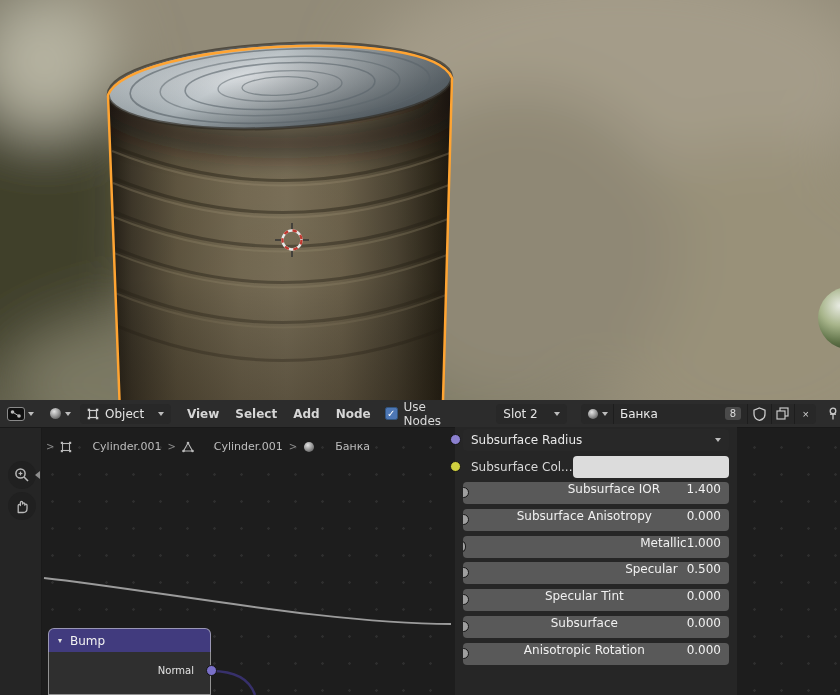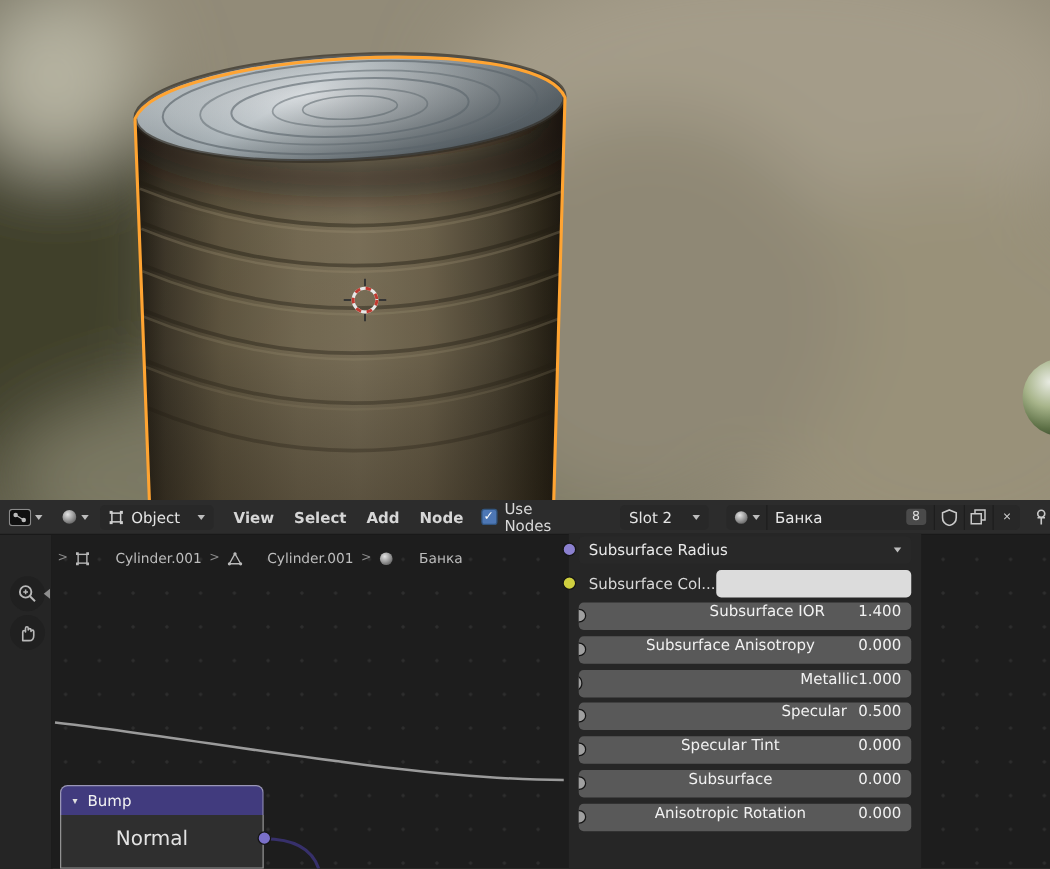--- a/index.html
+++ b/index.html
@@ -75,21 +75,21 @@
   .color-row .plabel { width:110px; flex:none; }
   .swatch { flex:1; height:22px; border-radius:4px; background:#dcdcdc; }
   .plain { display:flex; align-items:center; }
   
   .bump { position:absolute; left:48px; top:200px; width:163px; height:67px; }
   .bump-h { height:24px; background:#413b7e; border:1px solid rgba(228,228,228,.55); border-bottom:none;
             border-radius:6px 6px 0 0; display:flex; align-items:center; gap:8px; padding:0 9px;
             color:#f2f2f2; font-size:12px; }
   .tri { font-size:8px; color:#e0e0e0; }
   .bump-b { height:43px; background:#2f2f2f; border:1px solid rgba(228,228,228,.55); border-top:none; padding-top:9px; }
-  .outrow { text-align:center; padding-right:16px; font-size:16px; color:#e3e3e3; line-height:20px; }
+  .outrow { text-align:right; padding-right:16px; font-size:10px; color:#e3e3e3; line-height:20px; }
   .socket.out { left:auto; right:-6px; top:37px; }
 </style>
 </head>
 <body>
 
 <svg width="0" height="0" style="position:absolute">
   <defs>
     <radialGradient id="sphG" cx="38%" cy="32%" r="75%">
       <stop offset="0%" stop-color="#e3e3e3"></stop>
         <stop offset="55%" stop-color="#9d9d9d"></stop>

